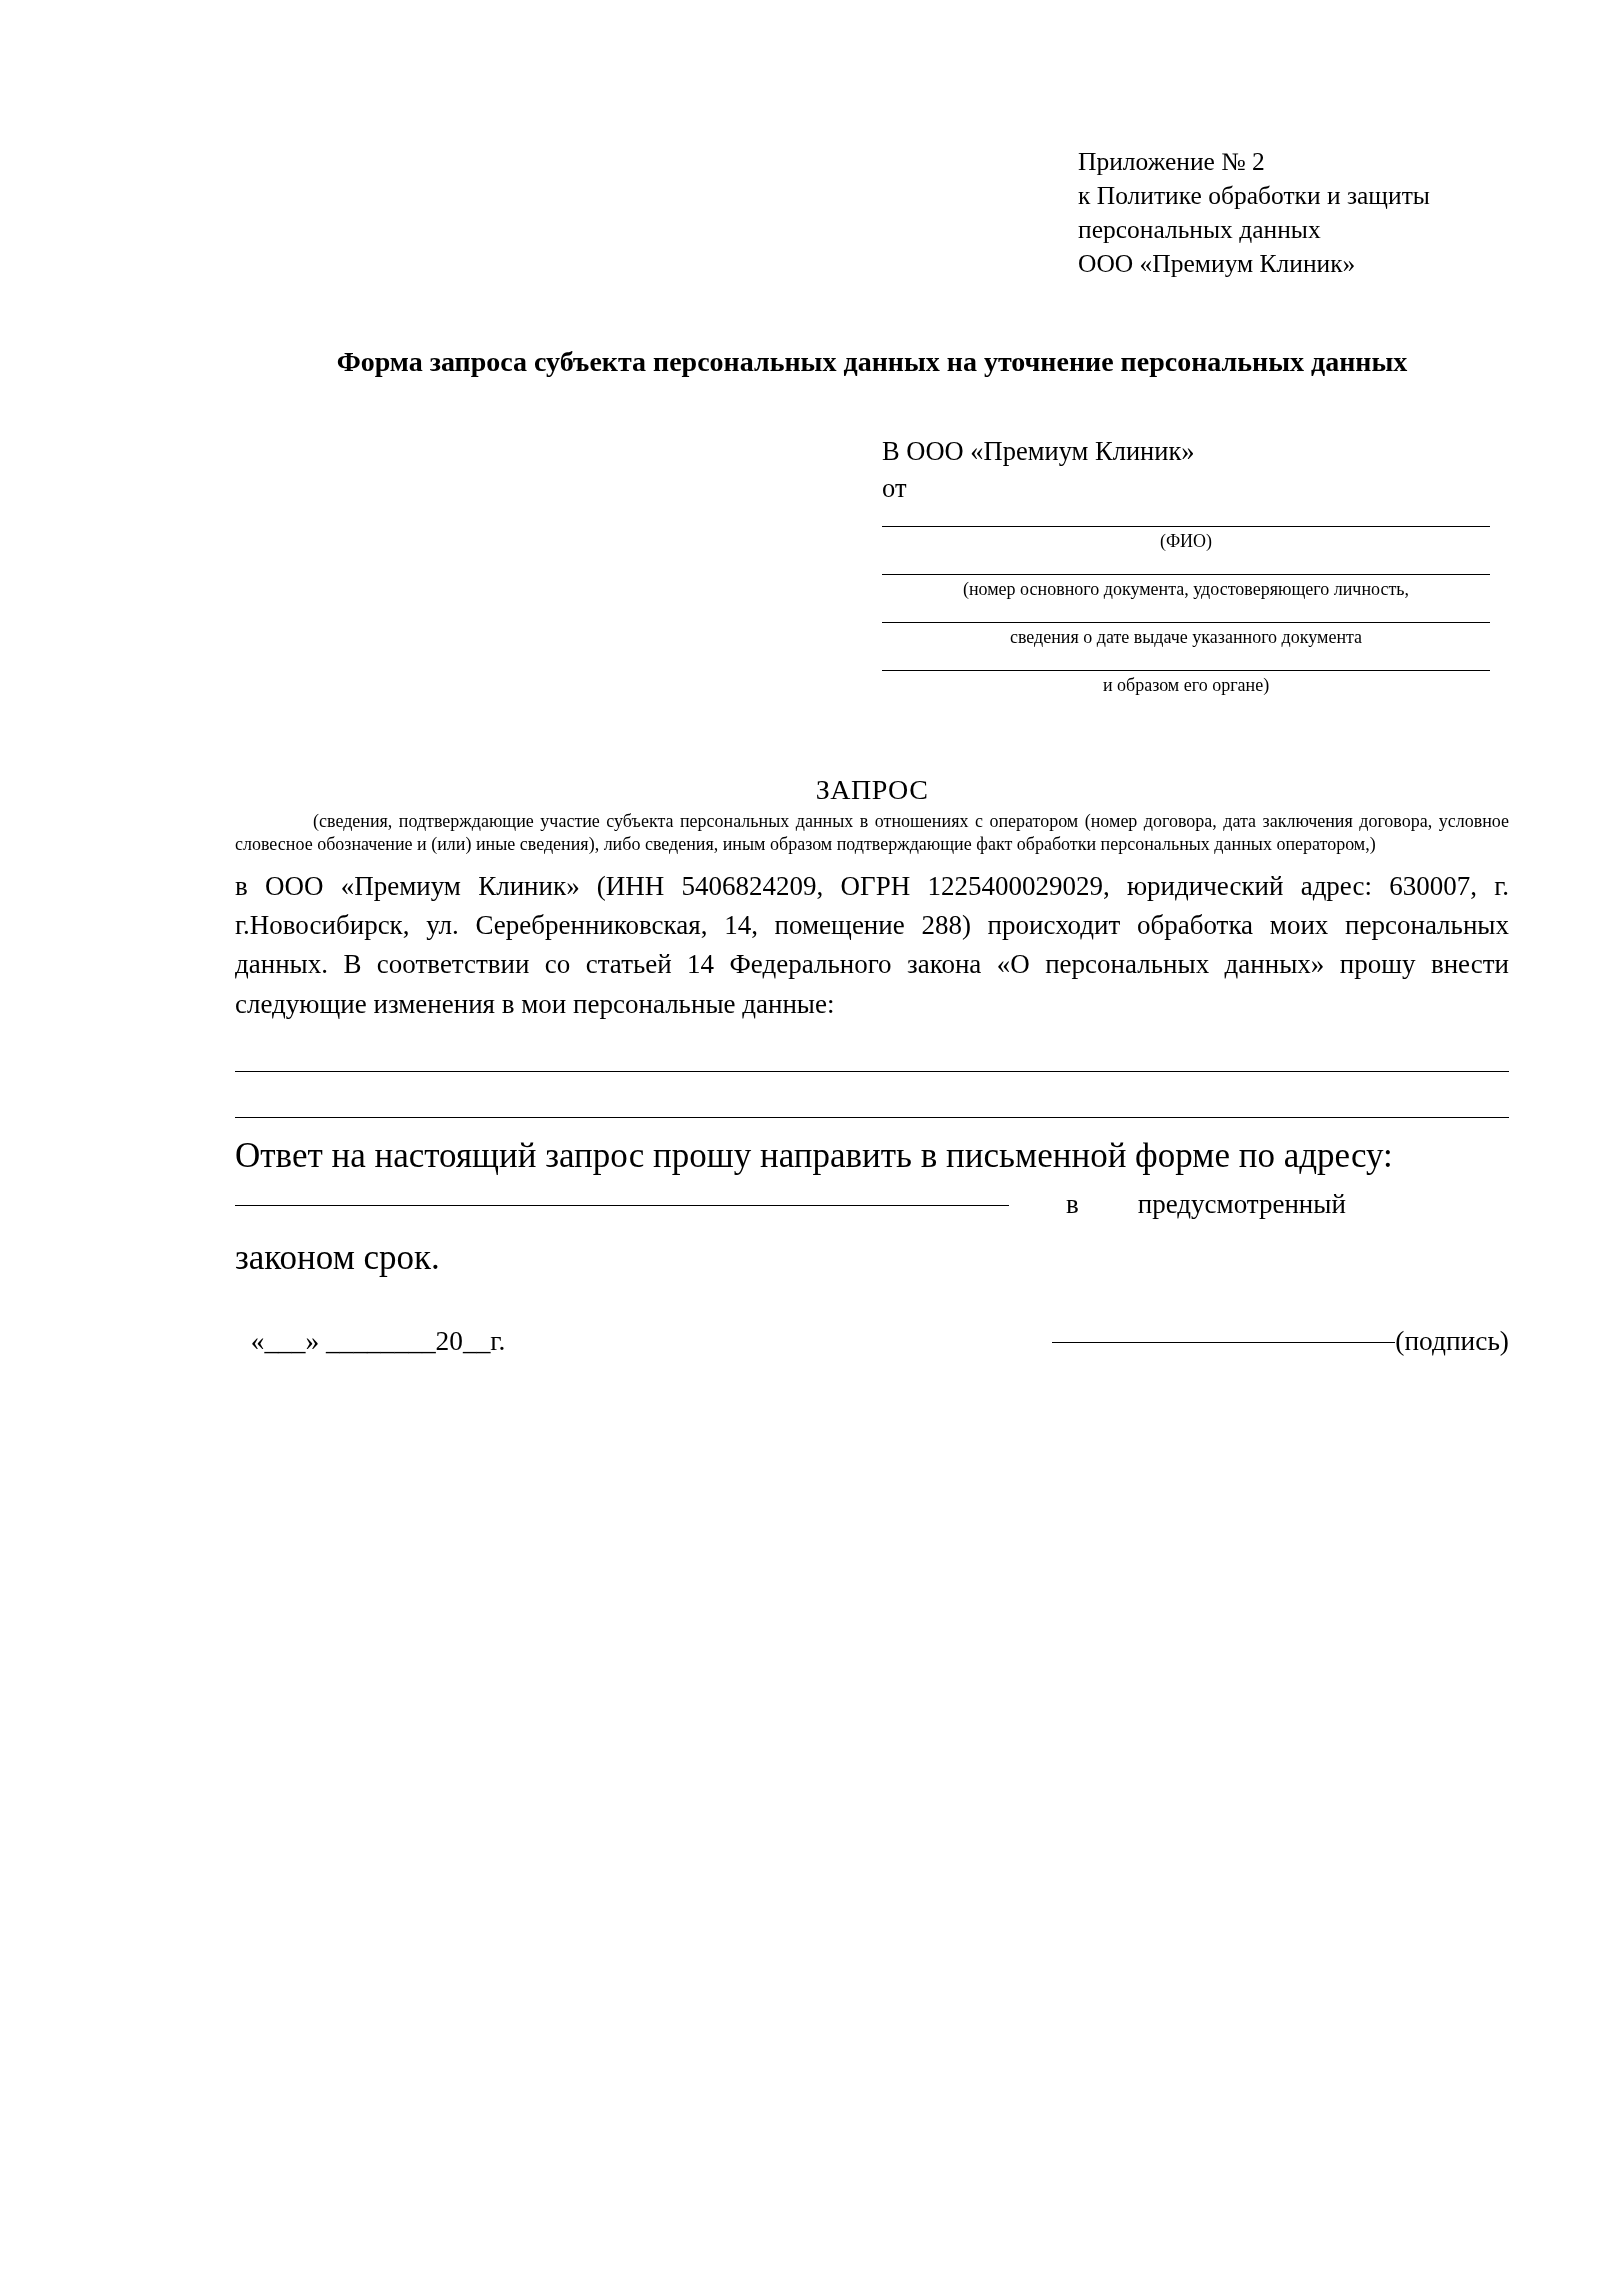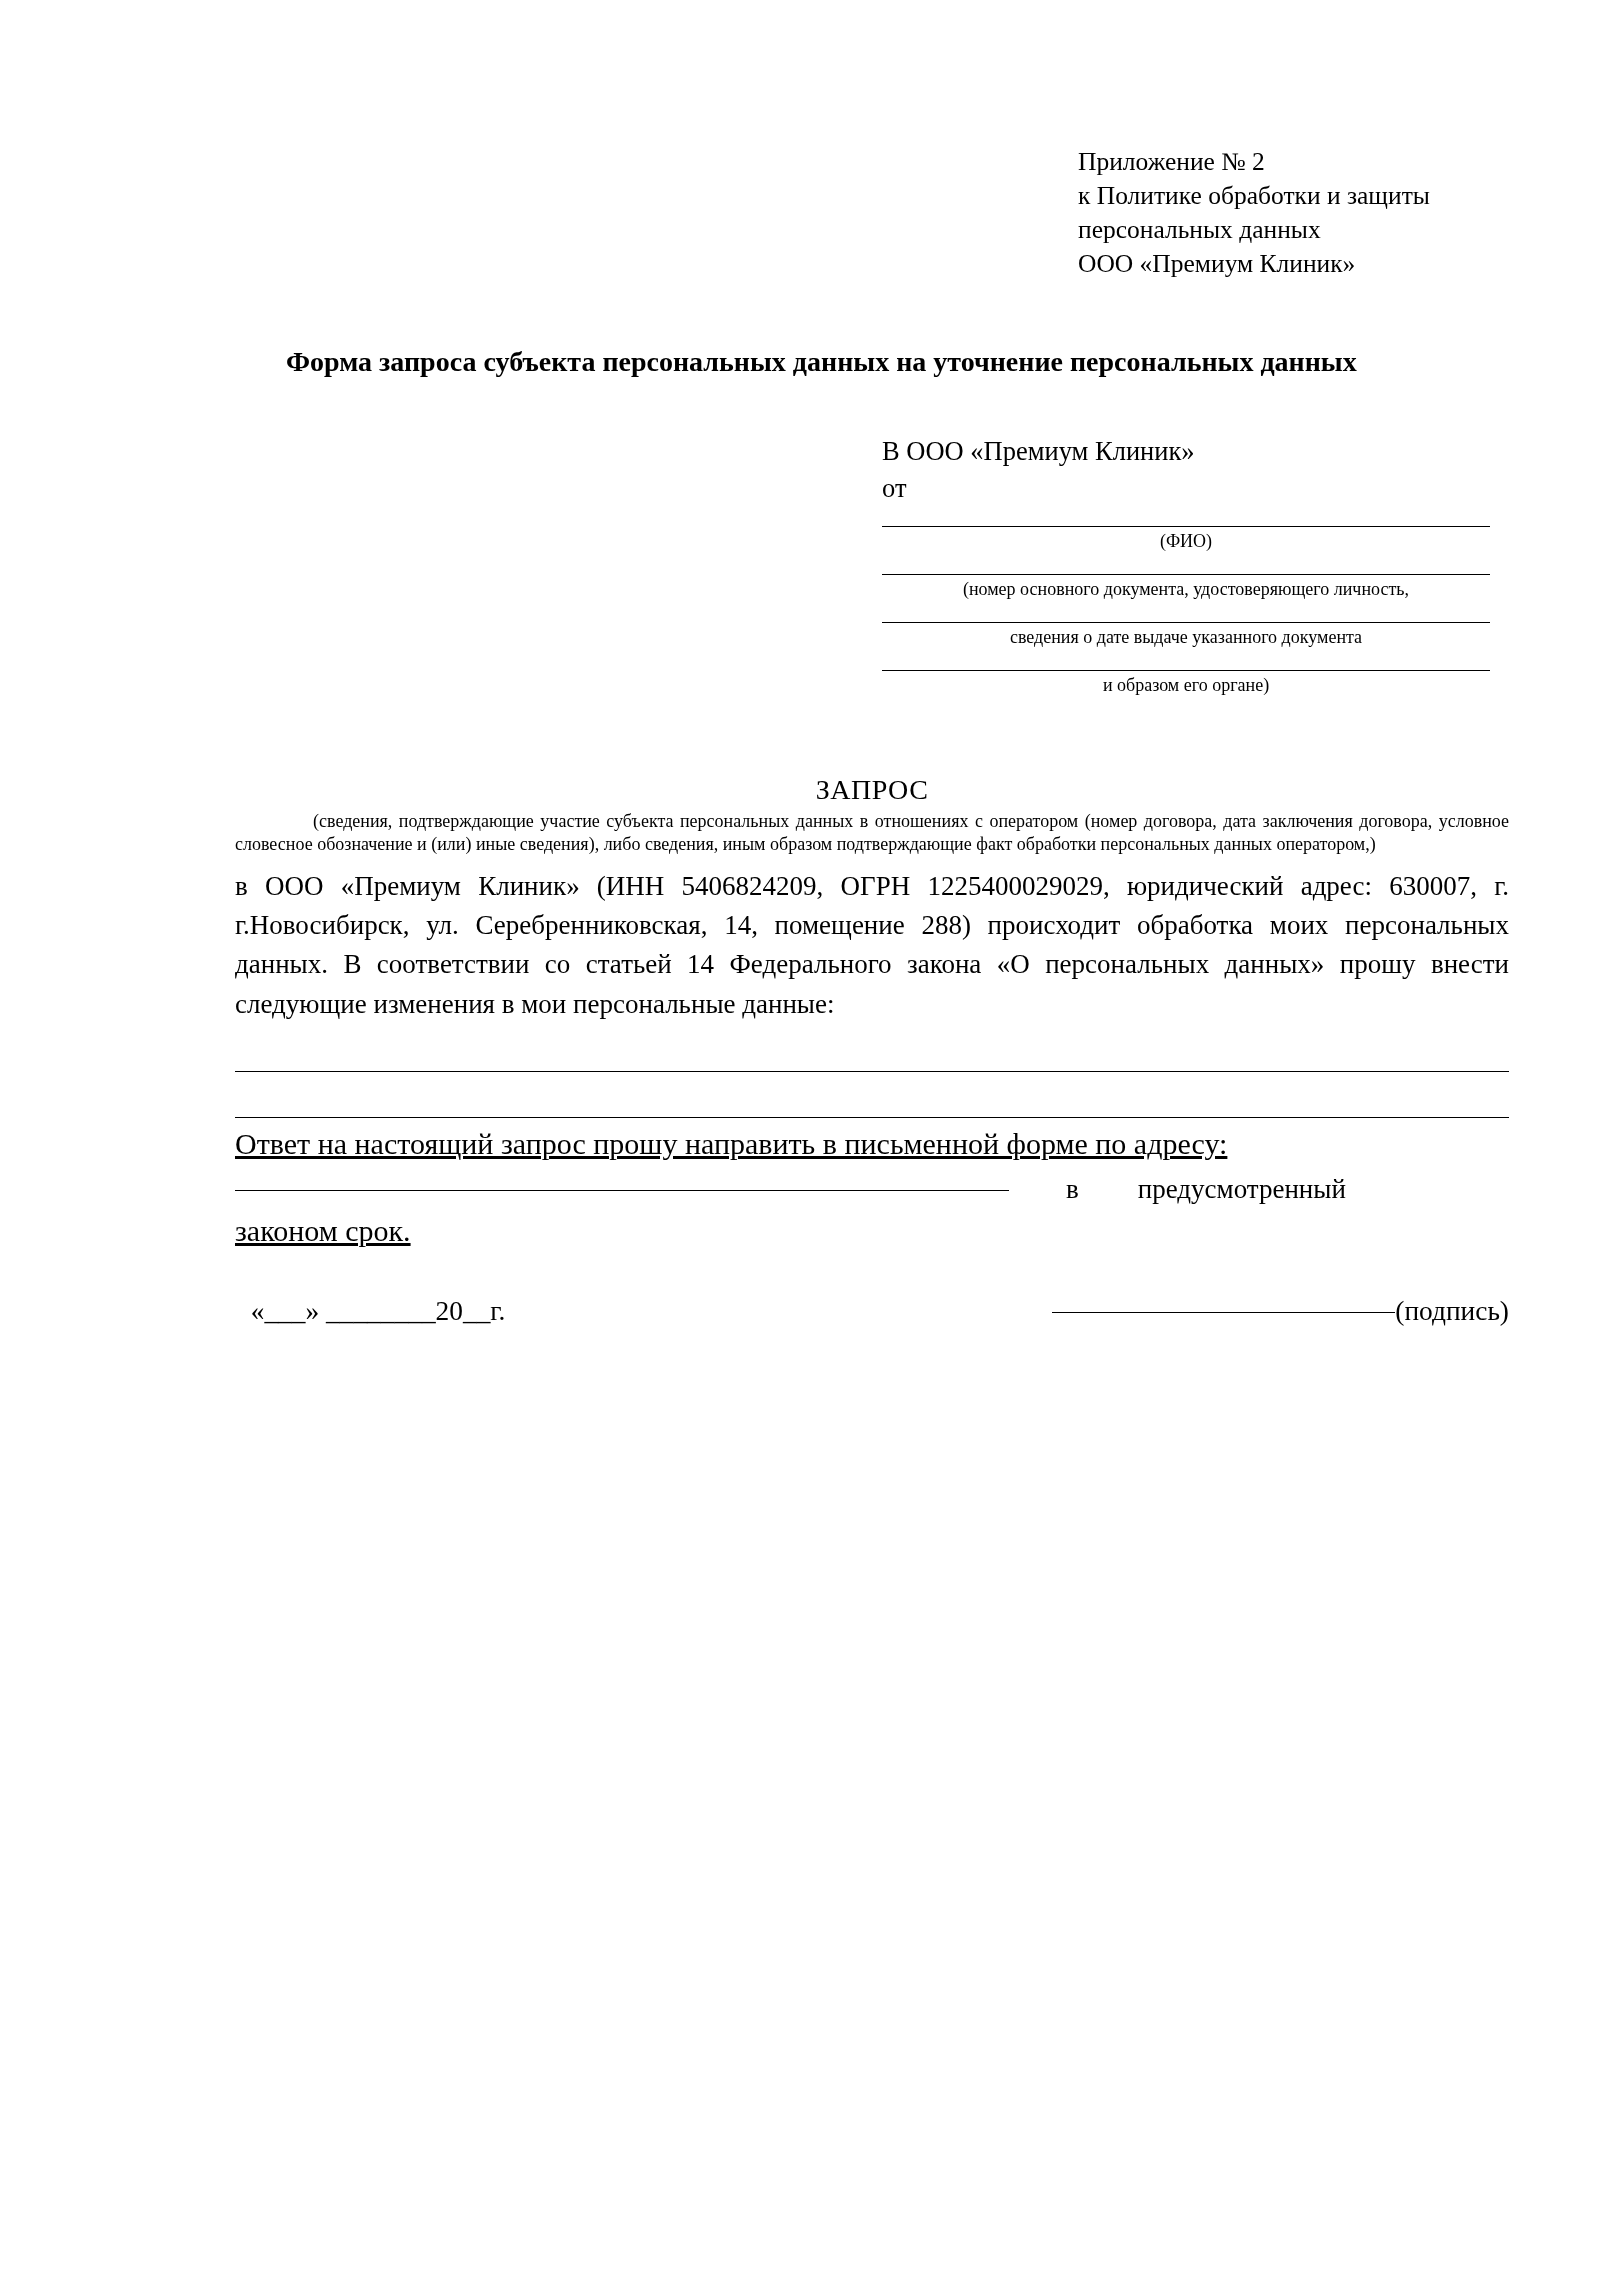--- a/index.html
+++ b/index.html
@@ -36,20 +36,21 @@
     font-size: 25.5px;
     line-height: 1.34;
   }
   .header-block div {
     white-space: nowrap;
   }
 
   
   .doc-title {
     margin-top: 61px;
+    text-align: center;
     font-weight: bold;
     font-size: 28px;
     line-height: 1.38;
     padding: 0 51px;
   }
 
   
   .addressee {
     margin-top: 55px;
     margin-left: 647px;
@@ -120,25 +121,24 @@
   .blank-line {
     border-bottom: 1.6px solid #000;
     height: 0;
     margin-top: 47px;
   }
   .blank-line.second {
     margin-top: 45px;
   }
 
   .answer-para {
-    font-size: 30px;
+    font-size: 35px;
     line-height: 1.46;
     text-align: justify;
-    margin-top: 4px;
-    text-decoration: underline;
+    margin-top: 12px;
   }
   .answer-row {
     display: flex;
     align-items: baseline;
     font-size: 27px;
     margin-top: 7.8px;
   }
   .answer-row .addr-line {
     width: 774px;
     border-bottom: 1.6px solid #000;

